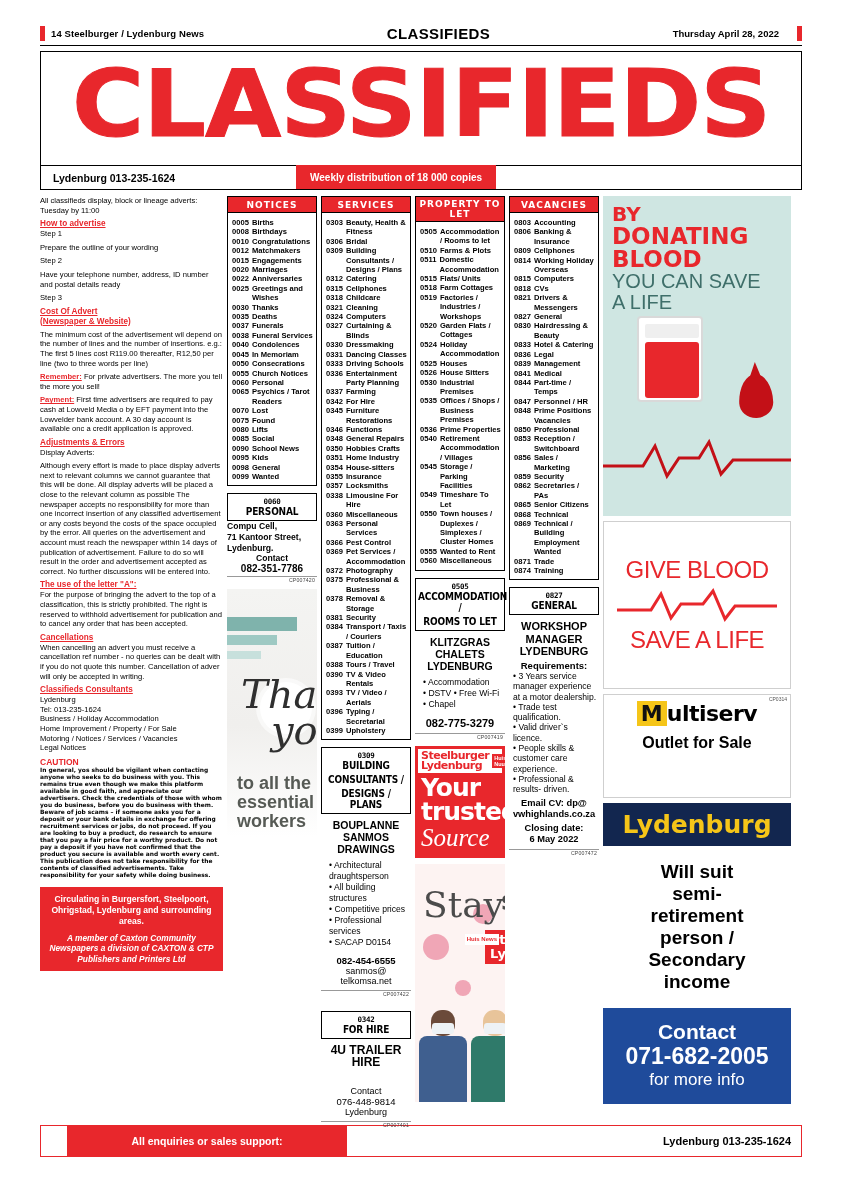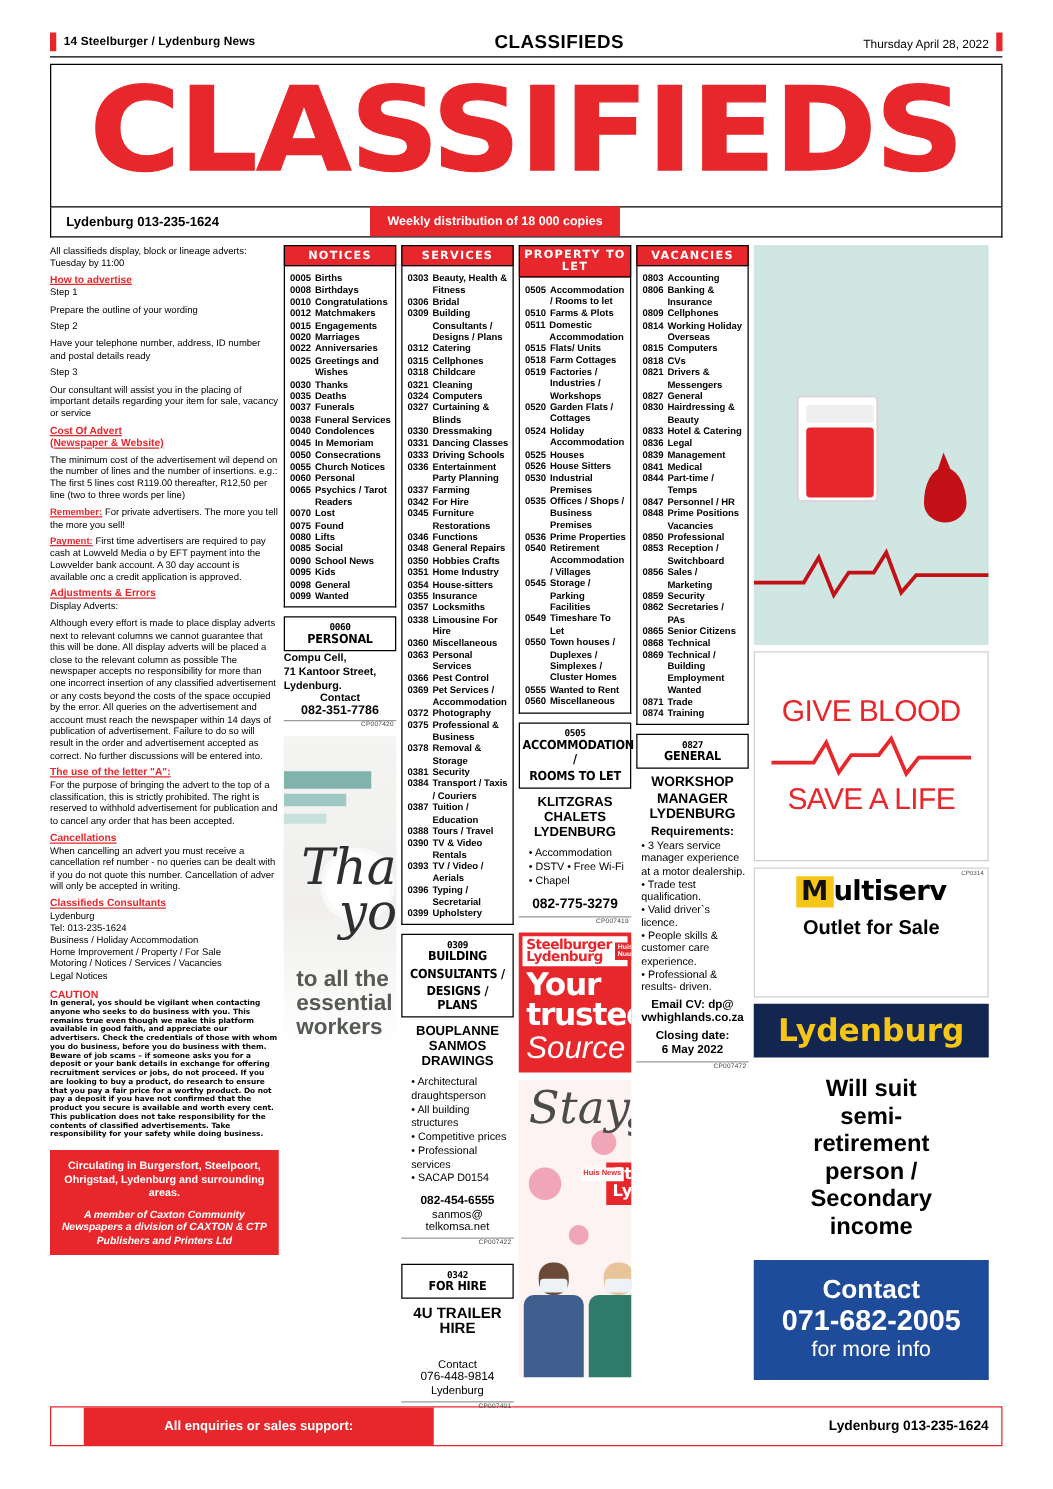--- a/index.html
+++ b/index.html
@@ -12,21 +12,21 @@
   }
   .page { position: absolute; inset: 0; padding: 24px 40px 20px 40px; }
 
   
   .topbar { display: flex; align-items: center; justify-content: space-between;
             height: 22px; border-bottom: 1px solid #000; padding-bottom: 2px; }
   .topbar-left { display: flex; align-items: center; gap: 6px; }
   .red-tick { width: 5px; height: 15px; background: #e8272c; display: inline-block; }
   .folio { font-size: 9.5px; font-weight: 700; letter-spacing: .1px; }
   .topbar-center { font-size: 15px; font-weight: 700; letter-spacing: .4px; }
-  .topbar-right { display: flex; align-items: flex-end; gap: 6px; font-size: 9.5px; font-weight: 400; }
+  .topbar-right { display: flex; align-items: center; gap: 18px; font-size: 9.5px; font-weight: 700; }
 
   
   .banner { border: 1.5px solid #000; margin-top: 5px; height: 115px;
             position: relative; overflow: hidden; }
   .banner-word { font-size: 93px; font-weight: 800; color: #e8272c;
                  letter-spacing: -1px; line-height: 105px; text-align: center;
                  font-family: "DejaVu Sans", sans-serif;
                  -webkit-text-stroke: 1px #e8272c; white-space: nowrap;
                  transform: scaleX(1.06); }
   .banner-foot { display: flex; align-items: center; justify-content: space-between;
@@ -110,27 +110,27 @@
   .trusted { margin-top: 6px; background: #e8272c; color: #fff; position: relative;
              height: 112px; overflow: hidden; }
   .trusted-logo { background: #fff; margin: 3px; padding: 2px 3px; display: flex;
                   align-items: center; gap: 3px; }
   .tl-1 { color: #e8272c; font-size: 11px; font-weight: 800; line-height: 10px;
           font-family: "DejaVu Sans", sans-serif; letter-spacing: -.5px; }
   .tl-2 { background: #e8272c; color: #fff; font-size: 5.5px; font-weight: 800;
           padding: 1px 2px; line-height: 6px; }
   .trusted-big { font-size: 25px; font-weight: 800; line-height: 24px; padding-left: 6px;
                  font-family: "DejaVu Sans", sans-serif; letter-spacing: -1px; }
-  .trusted-script { font-size: 25px; font-style: italic; font-family: Liberation Sans, sans-serif;
+  .trusted-script { font-size: 25px; font-style: italic; font-family: Liberation Serif, serif;
                     padding-left: 6px; line-height: 28px; }
 
   
   .staysafe { margin-top: 6px; height: 238px; position: relative; overflow: hidden;
               background: #fdf3f2; border: 0; }
-  .ss-word { position: absolute; left: 8px; top: 2px; font-size: 36px; font-style: italic;
+  .ss-word { position: absolute; left: 8px; top: 20px; font-size: 36px; 
              font-family: "DejaVu Serif", serif; color: #4b4b4b; }
   .ss-safe { position: absolute; left: 86px; top: 22px; font-size: 26px; font-weight: 700;
              color: #4b4b4b; font-family: "DejaVu Sans", sans-serif; }
   .ss-logo { position: absolute; left: 70px; top: 66px; background: #e8272c; color: #fff;
              padding: 3px 5px; font-size: 13px; font-weight: 800; line-height: 14px;
              font-family: "DejaVu Sans", sans-serif; }
   .ss-logo span { display: block; }
   .ss-news { position: absolute; right: 6px; top: 70px; background: #fff; color: #e8272c;
              font-size: 6px; font-weight: 800; padding: 2px; line-height: 7px; }
   .ss-virus { position: absolute; border-radius: 50%; background: #f0a6b6; }
@@ -233,21 +233,20 @@
   <div class="main">
 
     <div class="col col-info">
       <div class="info-p">All classifieds display, block or lineage adverts: Tuesday by 11:00</div>
       <div class="info-h">How to advertise</div>
       <div class="info-p">Step 1</div>
       <div class="info-p">Prepare the outline of your wording</div>
       <div class="info-p">Step 2</div>
       <div class="info-p">Have your telephone number, address, ID number and postal details ready</div>
       <div class="info-p">Step 3</div>
-      <div class="info-p">Our consultant will assist you in the placing of important details regarding your item for sale, vacancy or service</div>
       <div class="info-h">Cost Of Advert</div>
       <div class="info-h" style="margin-bottom:3px;">(Newspaper &amp; Website)</div>
       <div class="info-p">The minimum cost of the advertisement wil depend on the number of lines and the number of insertions. e.g.: The first 5 lines cost R119.00 thereafter, R12,50 per line (two to three words per line)</div>
       <div class="info-p"><span class="info-inline">Remember:</span> <span>For private advertisers. The more you tell the more you sell!</span></div>
       <div class="info-p"><span class="info-inline">Payment:</span> <span>First time advertisers are required to pay cash at Lowveld Media o by EFT payment into the Lowvelder bank account. A 30 day account is available onc a credit application is approved.</span></div>
       <div class="info-h">Adjustments &amp; Errors</div>
       <div class="info-p">Display Adverts:</div>
       <div class="info-p">Although every effort is made to place display adverts next to relevant columns we cannot guarantee that this will be done. All display adverts will be placed a close to the relevant column as possible The newspaper accepts no responsibility for more than one incorrect insertion of any classified advertisement or any costs beyond the costs of the space occupied by the error. All queries on the advertisement and account must reach the newspaper within 14 days of publication of advertisement. Failure to do so will result in the order and advertisement accepted as correct. No further discussions will be entered into.</div>
       <div class="info-h">The use of the letter "A":</div>
       <div class="info-p">For the purpose of bringing the advert to the top of a classification, this is strictly prohibited. The right is reserved to withhold advertisement for publication and to cancel any order that has been accepted.</div>
@@ -861,20 +860,27 @@
         <div class="email-b" style="margin-top:0">vwhighlands.co.za</div>
         <div class="email-b">Closing date:</div>
         <div class="email-b" style="margin-top:0">6 May 2022</div>
       </div>
       <div class="ad-ref">CP007472</div>
     </div>
 
     <div class="rail">
 
       <div class="blood-ad">
+        <div class="blood-head">
+          <div class="b-by">BY</div>
+          <div class="b-don">DONATING</div>
+          <div class="b-don">BLOOD</div>
+          <div class="b-you">YOU CAN SAVE</div>
+          <div class="b-you">A LIFE</div>
+        </div>
         <div class="bag">
           <div class="bag-top"></div>
           <div class="bag-inner"></div>
         </div>
         <div class="drop"></div>
         <svg class="pulse" viewBox="0 0 188 44" preserveAspectRatio="none">
           <polyline points="0,30 40,30 52,10 64,40 76,22 96,22 106,6 118,38 130,24 188,24" fill="none" stroke="#c31017" stroke-width="3"></polyline>
         </svg>
       </div>
 

